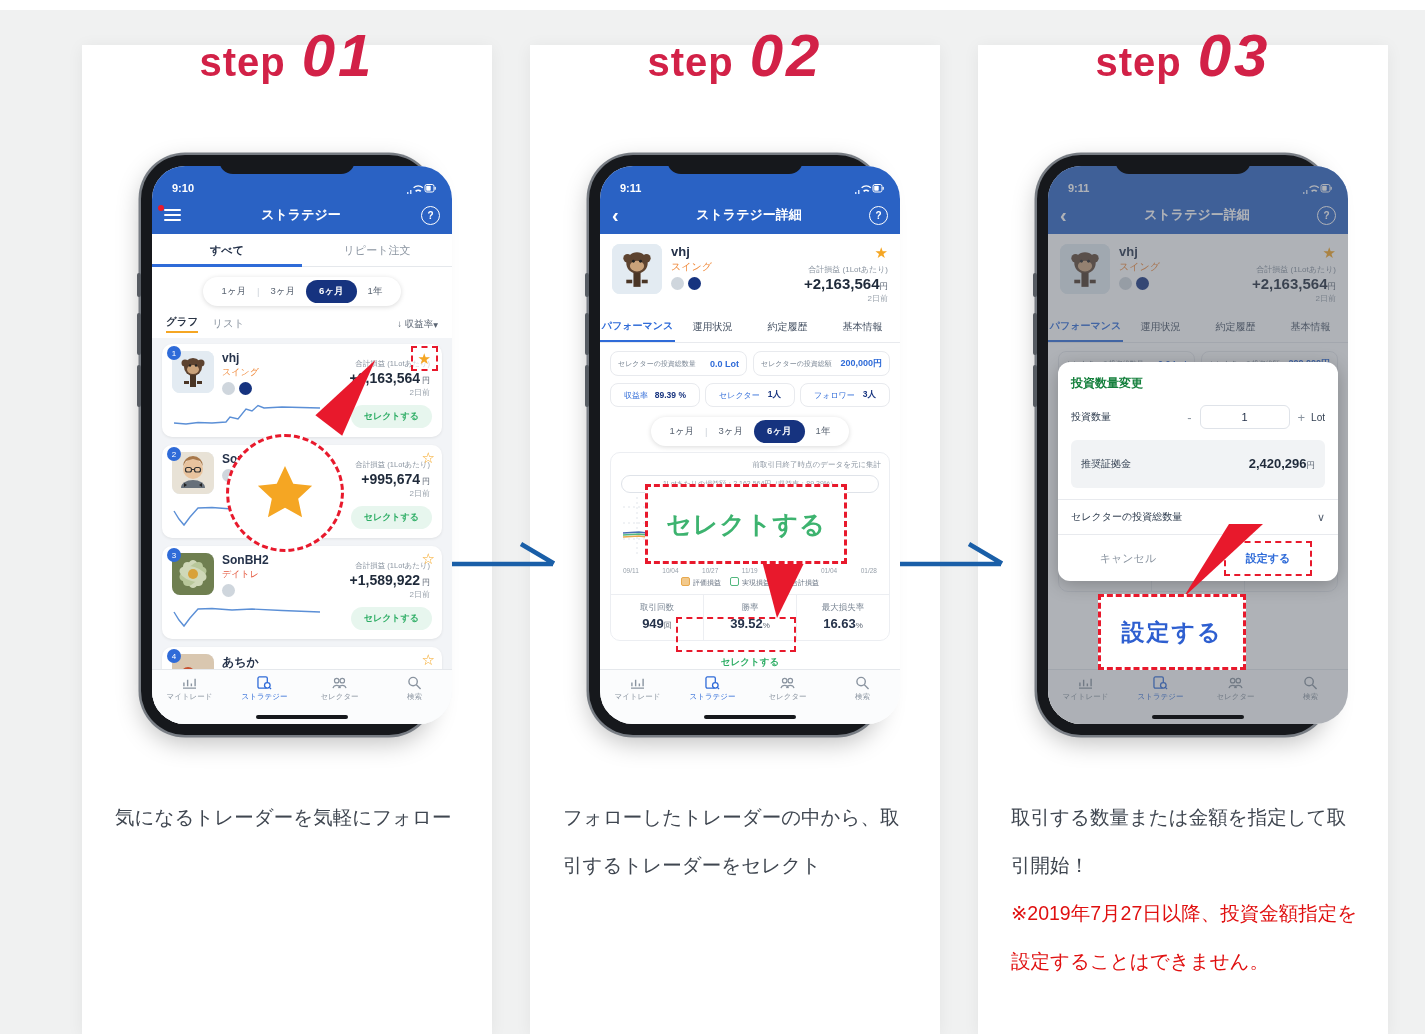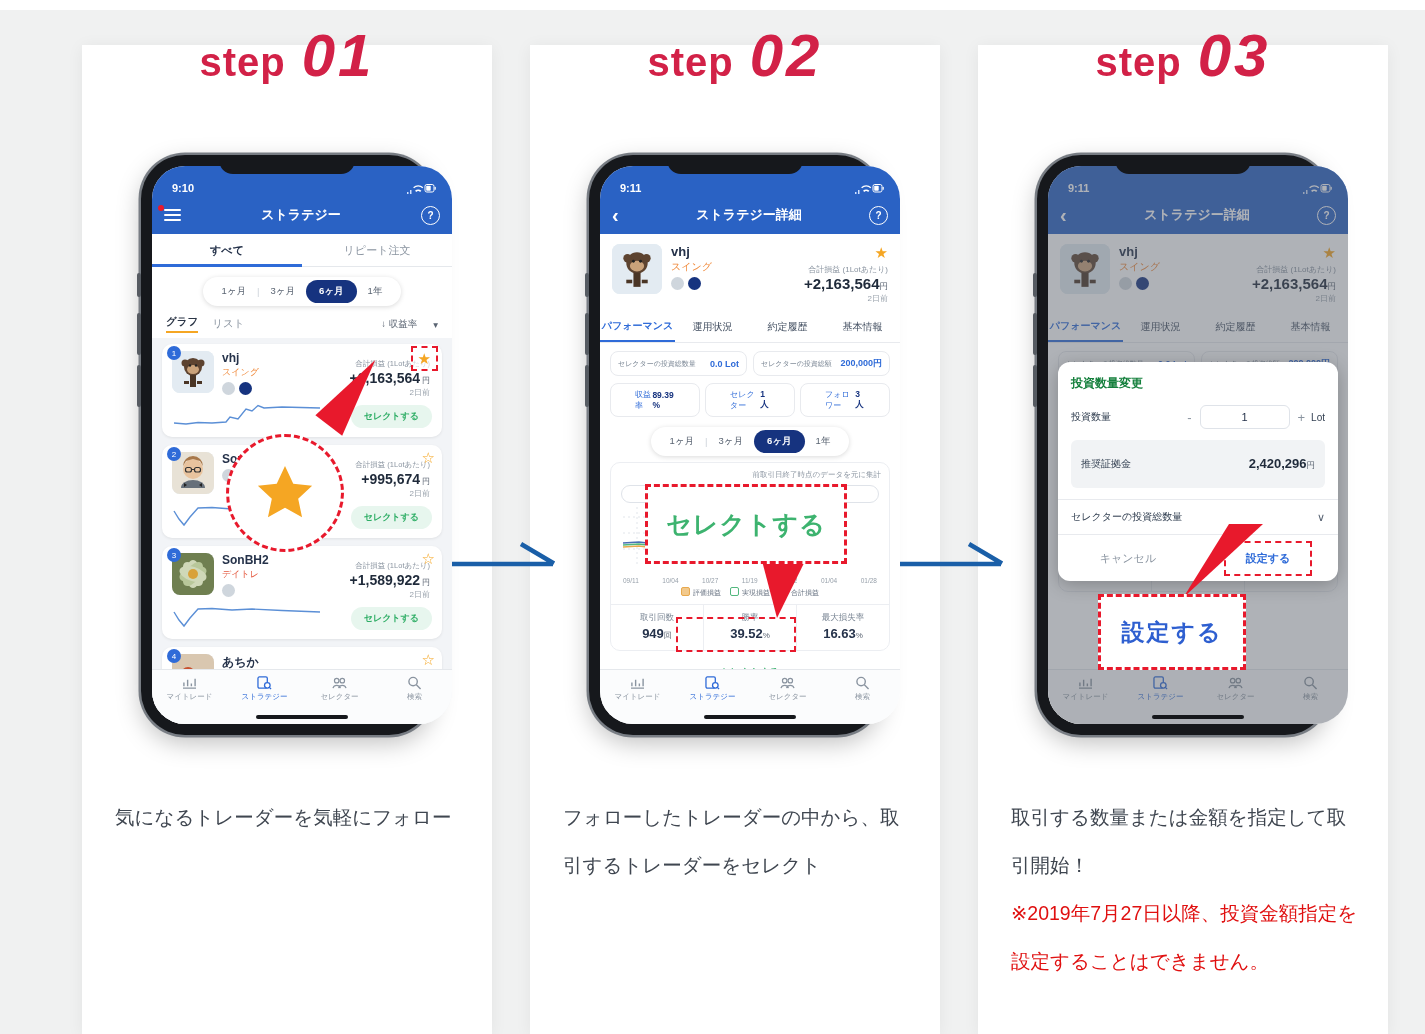--- a/index.html
+++ b/index.html
@@ -53,21 +53,21 @@
   .tabrow .t.on{color:#25324a;font-weight:bold;}
   .tabrow .bar{position:absolute;left:0;bottom:-1px;width:50%;height:3px;background:#2f6bd8;}
   .periods{margin:10px auto 0;display:flex;align-items:center;background:#fff;border-radius:16px;
            box-shadow:0 1px 5px rgba(0,0,0,.15);padding:3px 8px;font-size:9.5px;color:#5a6472;flex:none;width:max-content;}
   .periods .p{padding:4px 11px;}
   .periods .sep{color:#ccd2d9;}
   .periods .sel{background:#16337f;color:#fff;border-radius:13px;font-weight:bold;padding:5px 13px;}
   .toolbar{display:flex;align-items:center;padding:9px 14px 5px;flex:none;}
   .vg{font-size:10.5px;font-weight:bold;color:#2b3546;border-bottom:2.5px solid #f5a623;padding-bottom:2px;}
   .vl{font-size:10.5px;color:#8a94a0;margin-left:14px;}
-  .sort{margin-left:auto;font-size:9.5px;color:#5a6472;display:flex;align-items:center;gap:16px;}
+  .sort{margin-left:auto;font-size:9.5px;color:#5a6472;display:flex;align-items:center;gap:0;}
   .list{flex:1;background:#f2f4f7;padding:6px 10px 0;position:relative;overflow:hidden;}
   .tcard{background:#fff;border-radius:10px;padding:7px 10px 9px;margin-bottom:8px;
          box-shadow:0 1px 3px rgba(0,0,0,.08);position:relative;}
   .trow1{display:flex;}
   .avatar{width:42px;height:42px;border-radius:8px;background:#e3ebf2;position:relative;flex:none;overflow:visible;}
   .avatar svg{border-radius:8px;}
   .rank{position:absolute;left:-5px;top:-5px;width:14px;height:14px;background:#2f6bd8;color:#fff;
         font-size:8px;border-radius:50%;display:flex;align-items:center;justify-content:center;z-index:2;}
   .tmid{margin-left:8px;min-width:0;}
   .tname{font-size:12px;font-weight:bold;color:#25324a;}
@@ -113,21 +113,21 @@
   .ago2{font-size:8px;color:#98a1ab;}
   .dtabs{display:flex;border-bottom:1px solid #e8eaee;flex:none;height:30px;}
   .dtabs .t{flex:1;display:flex;align-items:center;justify-content:center;font-size:10px;color:#445062;}
   .dtabs .t.on{color:#2f6bd8;font-weight:bold;border-bottom:2.5px solid #2f6bd8;}
   .sboxes{display:flex;gap:6px;margin:8px 10px 0;flex:none;}
   .sbox{flex:1;border:1px solid #e8eaee;border-radius:8px;padding:5px 7px;display:flex;
         align-items:center;justify-content:space-between;}
   .sbox .l{font-size:7px;color:#7a8694;line-height:1.4;}
   .sbox .v{font-size:9px;font-weight:bold;color:#2f6bd8;}
   .chips{display:flex;gap:5px;margin:7px 10px 0;flex:none;}
-  .chip{flex:1;border:1px solid #e8eaee;border-radius:8px;padding:5px 24px;display:flex;
+  .chip{flex:1;border:1px solid #e8eaee;border-radius:8px;padding:5px 13px;display:flex;
         align-items:center;justify-content:space-between;}
   .chip .l{font-size:8px;color:#2f6bd8;}
   .chip .v{font-size:8.5px;font-weight:bold;color:#16337f;}
   .panel{margin:6px 10px;border:1px solid #eceef2;border-radius:10px;padding:7px 8px 0;flex:none;}
   .aggnote{font-size:7.5px;color:#8a94a0;text-align:right;}
   .summary{margin:5px 2px 0;border:1px solid #dfe3e9;border-radius:9px;padding:3px 5px;
            font-size:7px;color:#98a1ab;text-align:center;}
   .xlabels{display:flex;justify-content:space-between;font-size:6.5px;color:#98a1ab;padding:0 4px;}
   .legend{display:flex;justify-content:center;gap:9px;font-size:7px;color:#667180;margin-top:3px;align-items:center;}
   .lsq{display:inline-block;width:7px;height:7px;border-radius:2px;margin-right:3px;vertical-align:-1px;}

